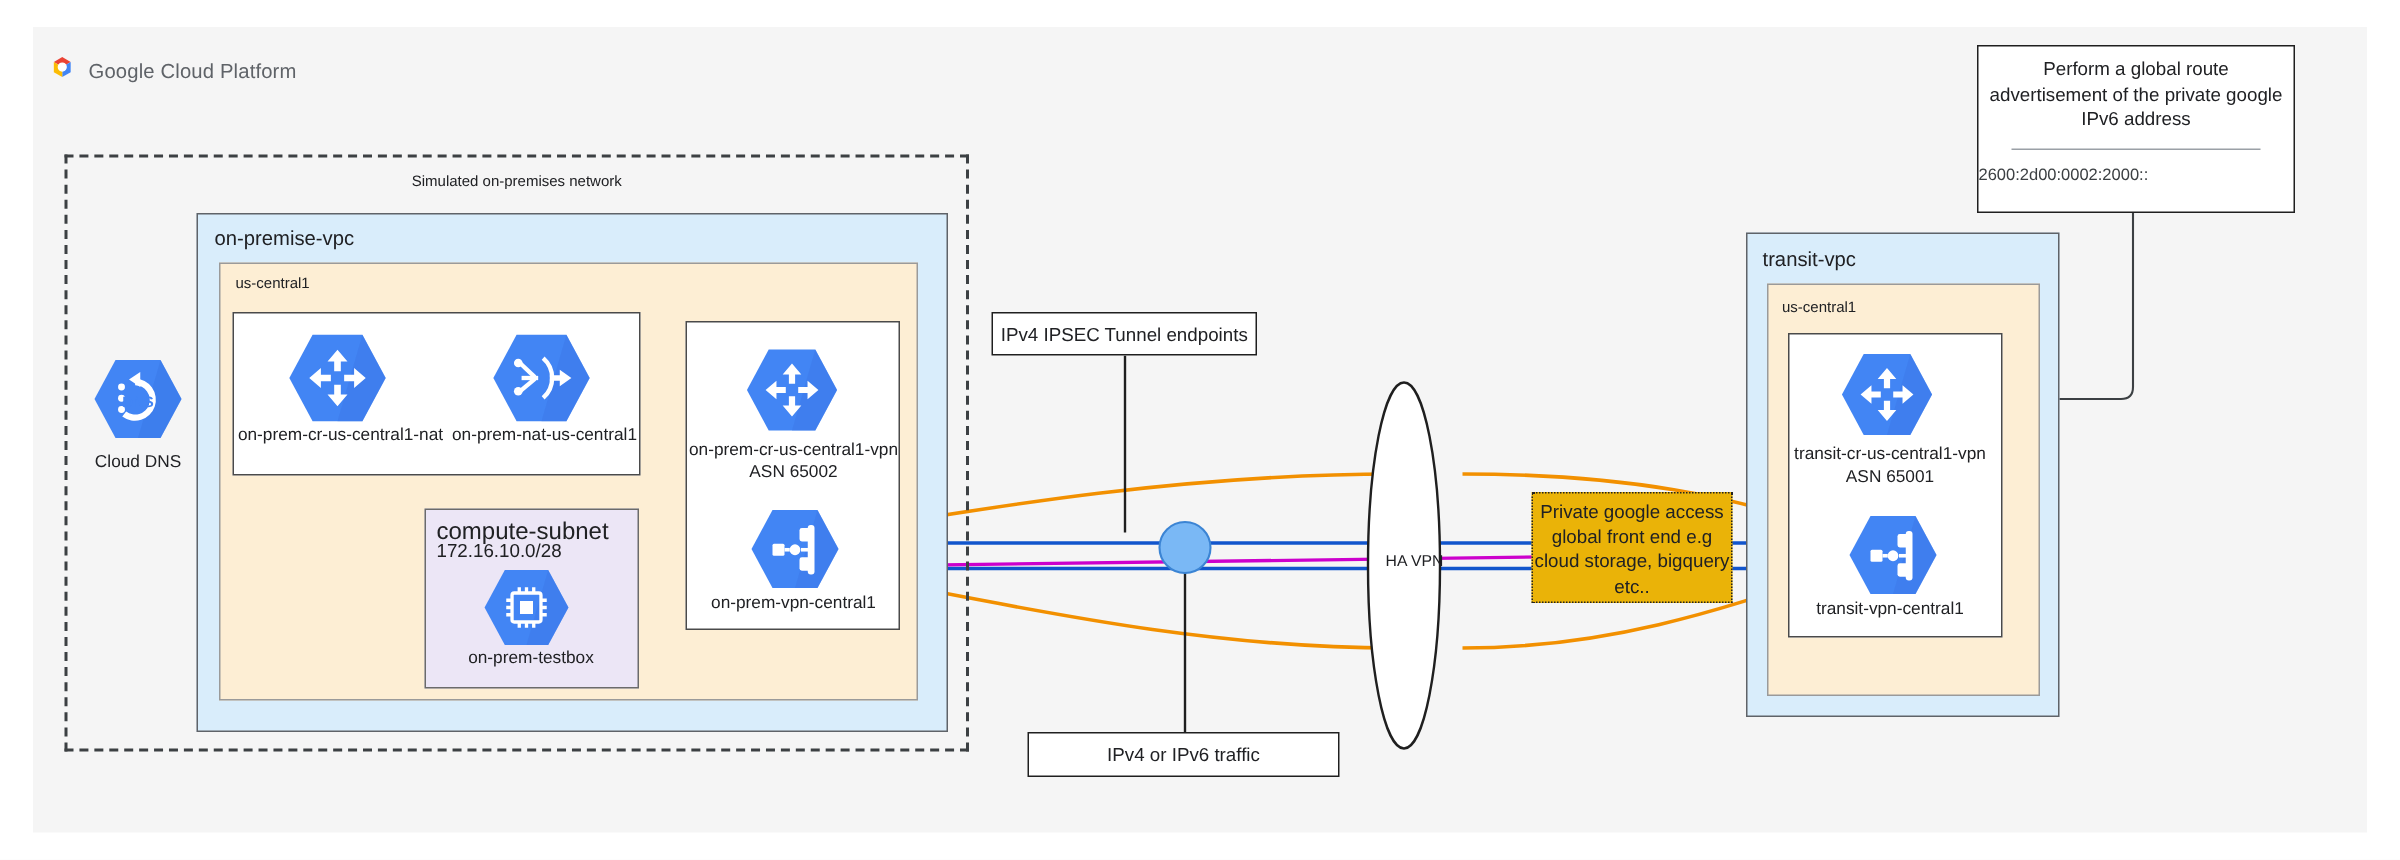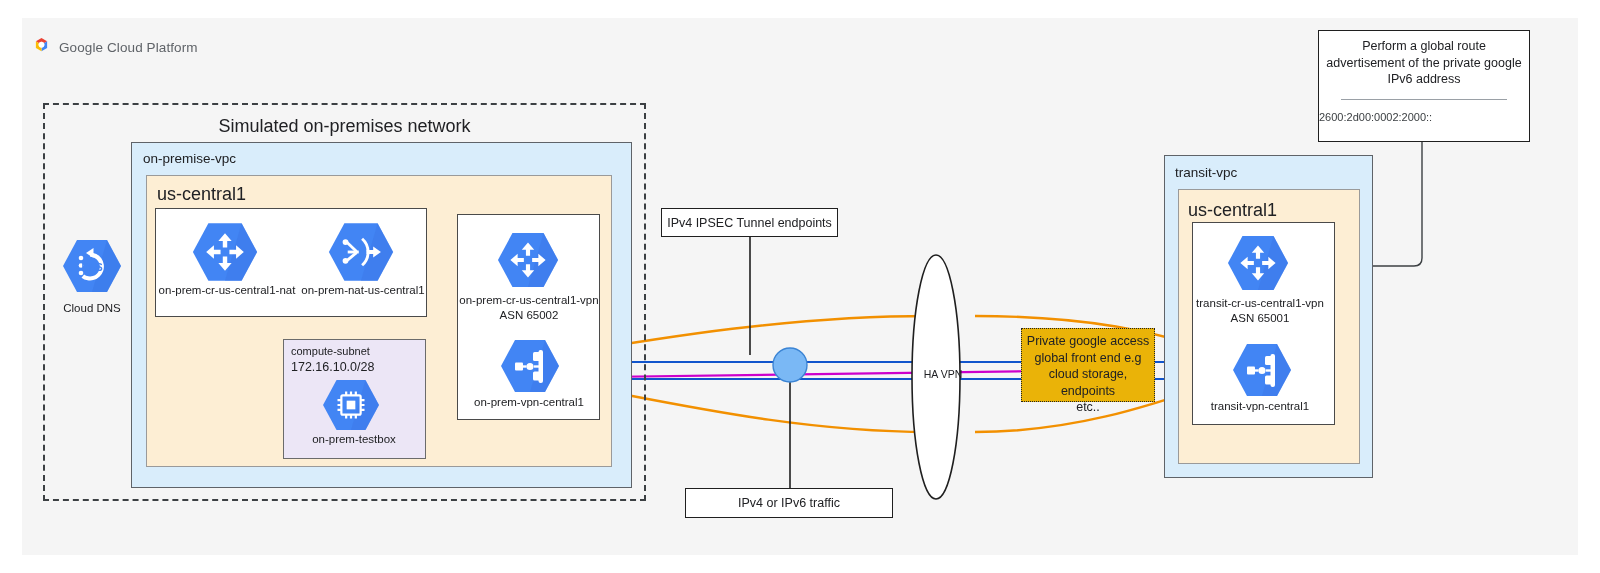--- a/index.html
+++ b/index.html
@@ -22,21 +22,21 @@
   .dashed-outer{border:2px dashed #3c4043;background:transparent;}
   .vpc-box{border:1.6px solid #5f6368;background:#d9edfb;}
   .region-box{border:1.6px solid #9a9a9a;background:#fdeed4;}
   .plain-box{border:1.4px solid #4a4a4a;background:#ffffff;}
   .subnet-box{border:1.4px solid #6b6b6b;background:#ece6f6;}
   .callout{border:1.5px solid #1f1f1f;background:#ffffff;}
   .dotted-box{border:1.8px dotted #222;background:#eab308;}
 
   .box-title{font-size:13.5px;color:#202124;}
   .node-label{font-size:11.5px;color:#202124;text-align:center;line-height:1.3;}
-  .container-label{font-size:18px;color:#202124;}
+  .container-label{font-size:10px;color:#202124;}
   .callout-text{font-size:12.5px;color:#202124;text-align:center;line-height:1.32;}
   .callout-mono{font-size:11px;color:#3c4043;text-align:left;}
   .divider-line{border-top:1px solid #9aa0a6;}
 
   
   .hex{display:block;}
   svg{overflow:visible;}
 
   #svg-links{position:absolute;left:0;top:0;width:1600px;height:573px;pointer-events:none;}
   .havpn-label{font-size:10.5px;color:#202124;}
@@ -150,21 +150,21 @@
         <circle cx="16" cy="19" r="2.6"></circle>
           <circle cx="16" cy="36" r="2.6"></circle>
         <path d="M48 28 l-7 -5 v3.3 h-6 v3.4 h6 v3.3 z"></path>
       </g>
     </svg>
   </span>
 </div>
 <div class="txt ctr node-label" style="left:290px;top:283px;width:146px;">on-prem-nat-us-central1</div>
 
 <div class="abs subnet-box" style="left:283px;top:339px;width:143px;height:120px;"></div>
-<div class="txt" style="left:291px;top:345px;font-size:11px;">compute-subnet</div>
+<div class="txt" style="left:291px;top:345px;font-size:16px;">compute-subnet</div>
 <div class="txt" style="left:291px;top:360px;font-size:12.5px;">172.16.10.0/28</div>
 
 <div class="abs" style="left:321px;top:378px;width:62px;height:52px;">
   <span>
     <svg class="hex" width="60" height="54" viewBox="0 0 60 56">
       <path d="M15 2 L45 2 L59 28 L45 54 L15 54 L1 28 Z" fill="#4285f4"></path>
       <path d="M45 2 L59 28 L45 54 L30 54 Z" fill="#3b78e7" opacity=".5"></path>
       <g fill="none" stroke="#ffffff" stroke-width="2.3">
         <rect x="20" y="18" width="20" height="20" rx="1.5"></rect>
         <rect x="25.5" y="23.5" width="9" height="9" fill="#ffffff" stroke="none"></rect>
@@ -220,21 +220,21 @@
 
 <div class="abs callout" style="left:685px;top:488px;width:208px;height:30px;">
   <div class="callout-text" style="padding-top:6px;">IPv4 or IPv6 traffic</div>
 </div>
 
 <div class="txt havpn-label" style="left:913px;top:368px;width:60px;text-align:center;">HA VPN</div>
 
 <div class="abs dotted-box" style="left:1021px;top:328px;width:134px;height:74px;">
   <div class="callout-text" style="padding-top:4px;">Private google access</div>
   <div class="callout-text">global front end e.g</div>
-  <div class="callout-text">cloud storage, endpoints</div>
+  <div class="callout-text">cloud storage, bigquery</div>
   <div class="callout-text">etc..</div>
 </div>
 
 <div class="abs vpc-box" style="left:1164px;top:155px;width:209px;height:323px;"></div>
 <div class="txt box-title" style="left:1175px;top:165px;">transit-vpc</div>
 
 <div class="abs region-box" style="left:1178px;top:189px;width:182px;height:275px;"></div>
 <div class="txt container-label" style="left:1188px;top:200px;">us-central1</div>
 
 <div class="abs plain-box" style="left:1192px;top:222px;width:143px;height:203px;"></div>

